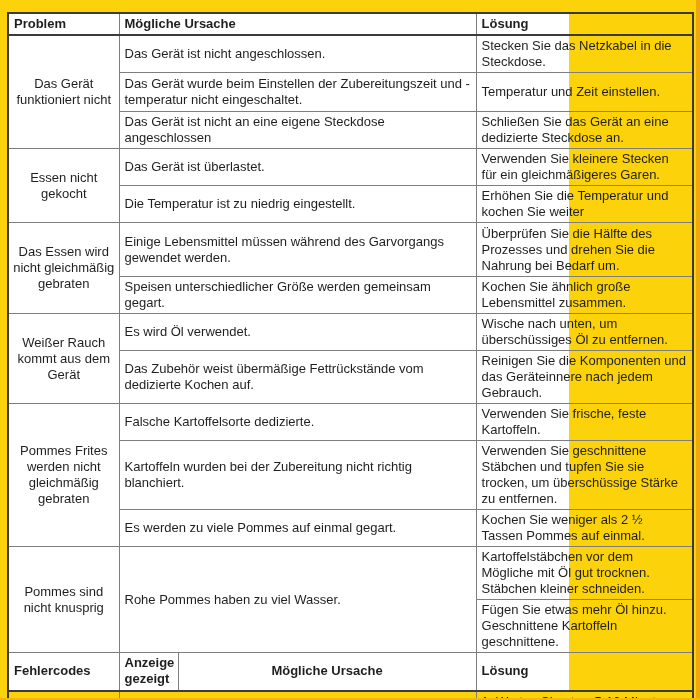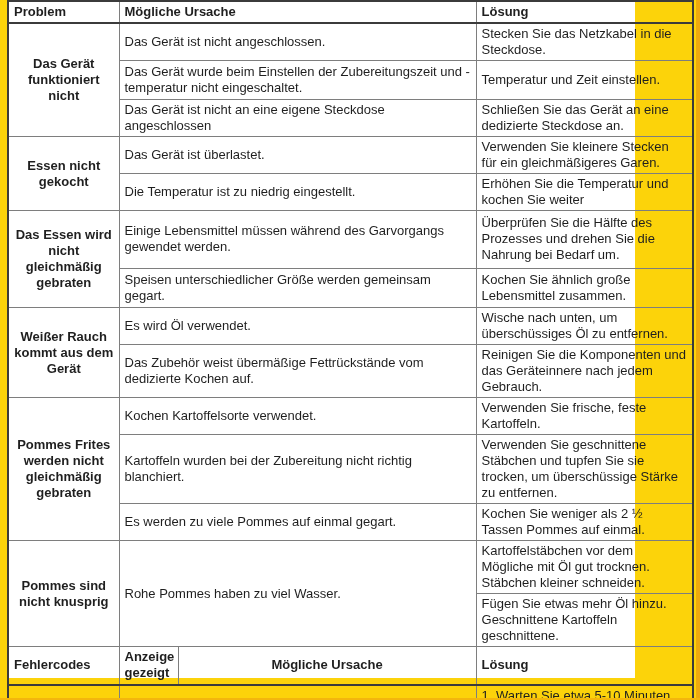--- a/index.html
+++ b/index.html
@@ -4,40 +4,40 @@
 <style>
   html,body{margin:0;padding:0;}
   body{
     width:700px;height:700px;position:relative;overflow:hidden;
     background:#fcd30a;
     font-family:"Liberation Sans","DejaVu Sans",sans-serif;
   }
   .edge-right{position:absolute;top:0;right:0;width:4px;height:700px;background:#efa90f;}
   .edge-bottom{position:absolute;left:0;bottom:0;width:700px;height:2px;background:#f3b60d;}
   .table-wrap{
-    position:absolute;left:7px;top:0;width:628px;height:678px;background:#ffffff;
+    position:absolute;left:7px;top:12px;width:562px;height:678px;background:#ffffff;
   }
   table{
     border-collapse:collapse;table-layout:fixed;width:685px;height:678px;
     font-size:13px;color:#1f1f1f;
   }
   col.c1{width:111px;}
   col.c2{width:59px;}
   col.c3{width:298px;}
   col.c4{width:217px;}
   td{
     border:1px solid #7e7e7e;
     padding:2px 5px;
     vertical-align:middle;
     line-height:16px;
     overflow:hidden;
   }
   table{border:2px solid #3b3b3b;}
   tr.hdr td{font-weight:bold;border-bottom:2px solid #3b3b3b;}
-  td.prob{text-align:center;padding:16px 2px;font-weight:bold;}
+  td.prob{text-align:center;padding:16px 2px;}
   td.center{text-align:center;}
   .ecode{display:flex;align-items:center;}
   .ecode .ecause{flex:1;}
 </style>
 </head>
 <body>
 
 <div class="table-wrap">
 <table>
   <colgroup>
@@ -93,21 +93,21 @@
     <td colspan="2">Es wird Öl verwendet.</td>
     <td>Wische nach unten, um überschüssiges Öl zu entfernen.</td>
   </tr>
   <tr style="height:48px">
     <td colspan="2">Das Zubehör weist übermäßige Fettrückstände vom dedizierte Kochen auf.</td>
     <td>Reinigen Sie die Komponenten und das Geräteinnere nach jedem Gebrauch.</td>
   </tr>
 
   <tr style="height:33px">
     <td class="prob" rowspan="3">Pommes Frites werden nicht gleichmäßig gebraten</td>
-    <td colspan="2">Kochen Kartoffelsorte verwendet.</td>
+    <td colspan="2">Falsche Kartoffelsorte dedizierte.</td>
     <td>Verwenden Sie frische, feste Kartoffeln.</td>
   </tr>
   <tr style="height:62px">
     <td colspan="2">Kartoffeln wurden bei der Zubereitung nicht richtig blanchiert.</td>
     <td>Verwenden Sie geschnittene Stäbchen und tupfen Sie sie trocken, um überschüssige Stärke zu entfernen.</td>
   </tr>
   <tr style="height:31px">
     <td colspan="2">Es werden zu viele Pommes auf einmal gegart.</td>
     <td>Kochen Sie weniger als 2 ½ Tassen Pommes auf einmal.</td>
   </tr>

